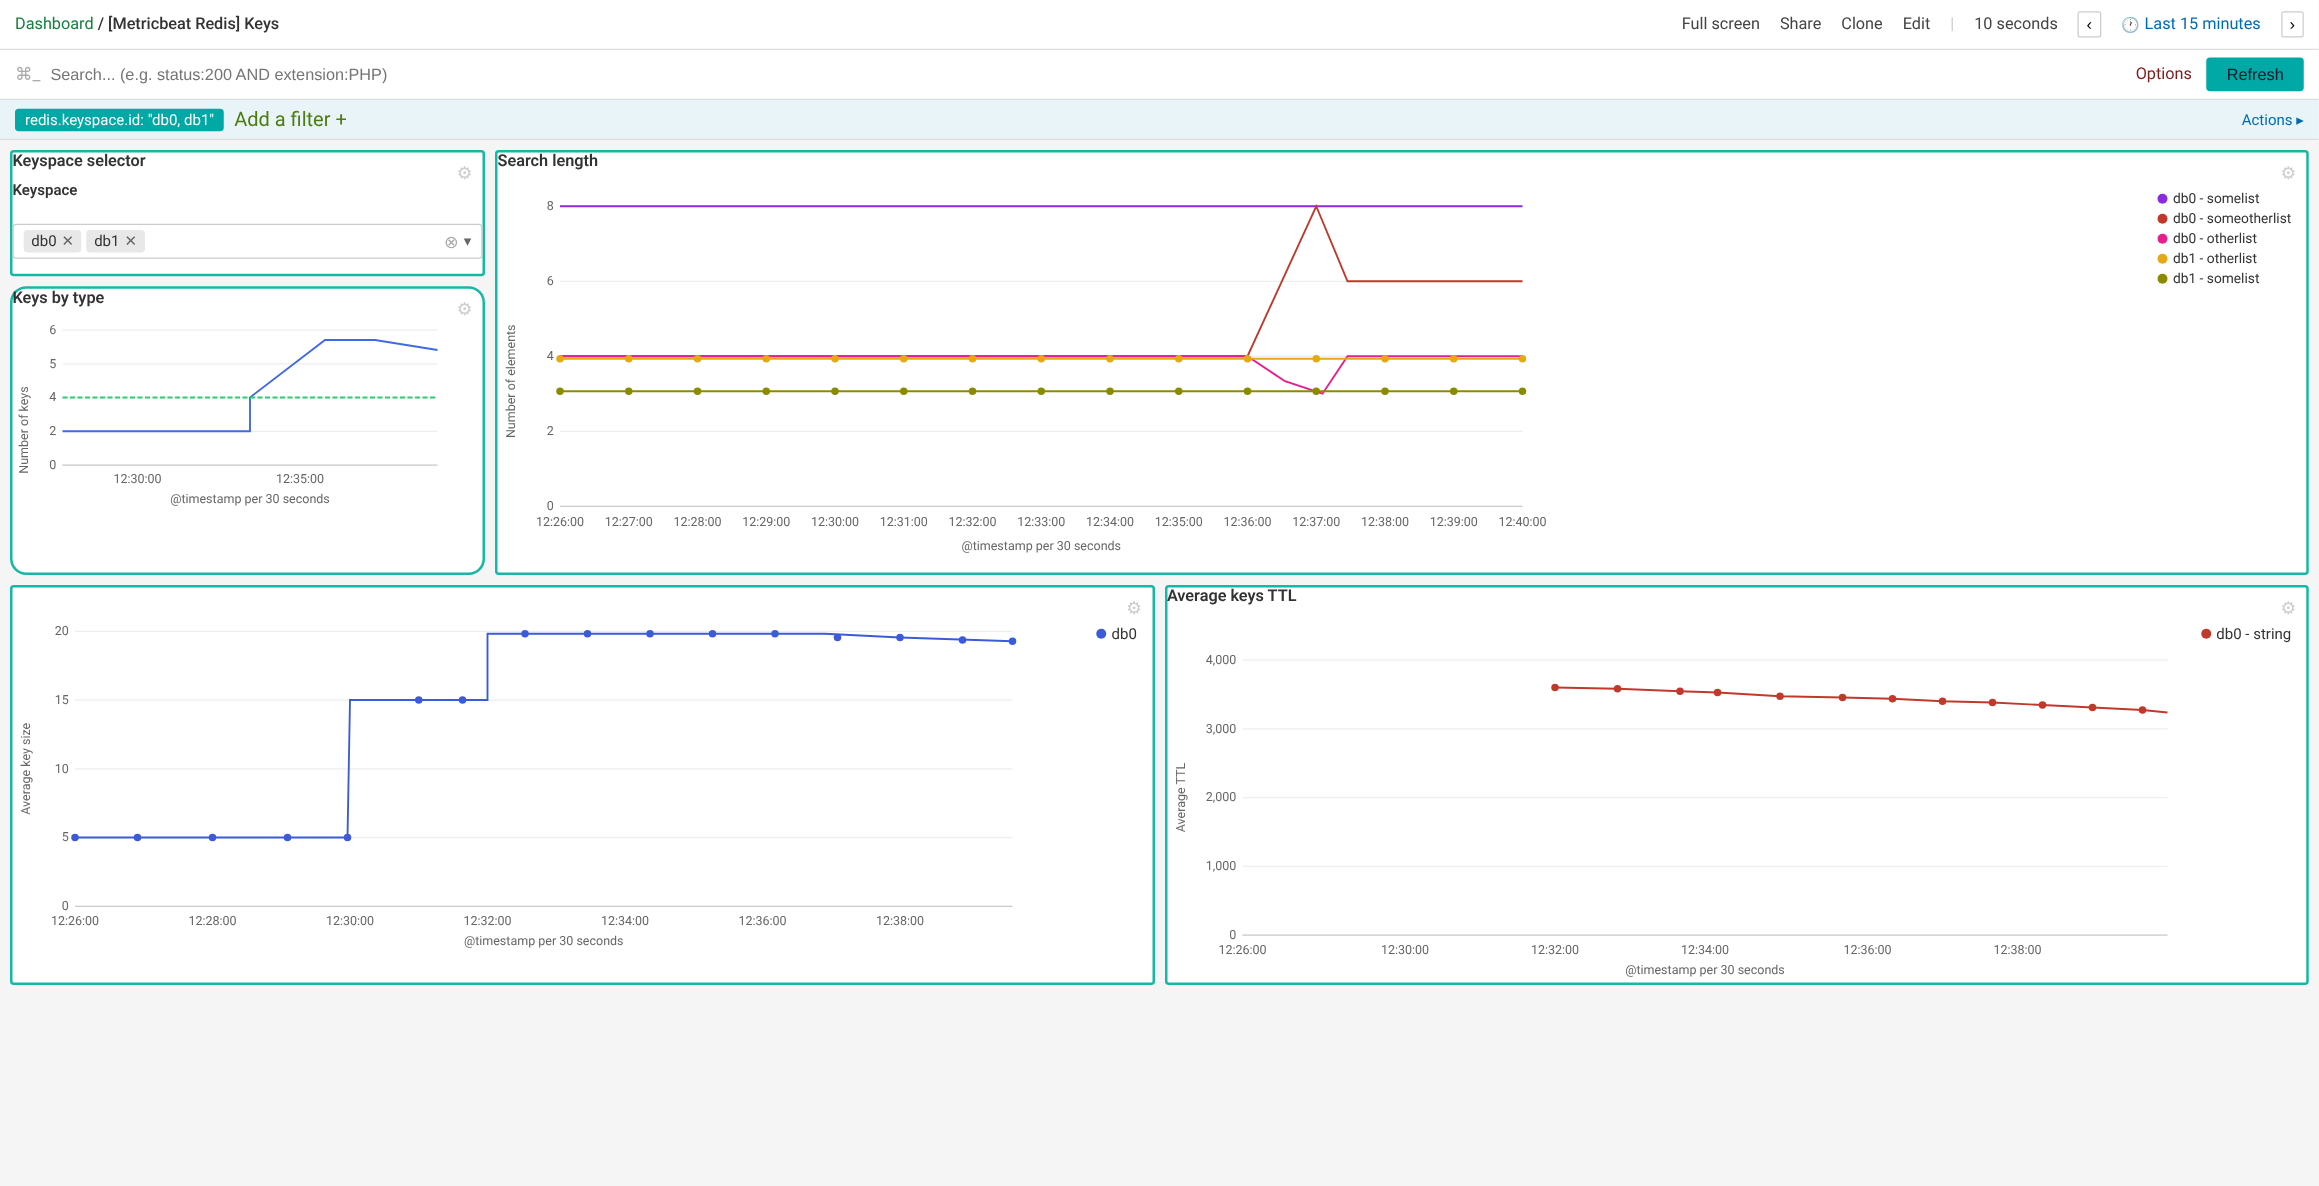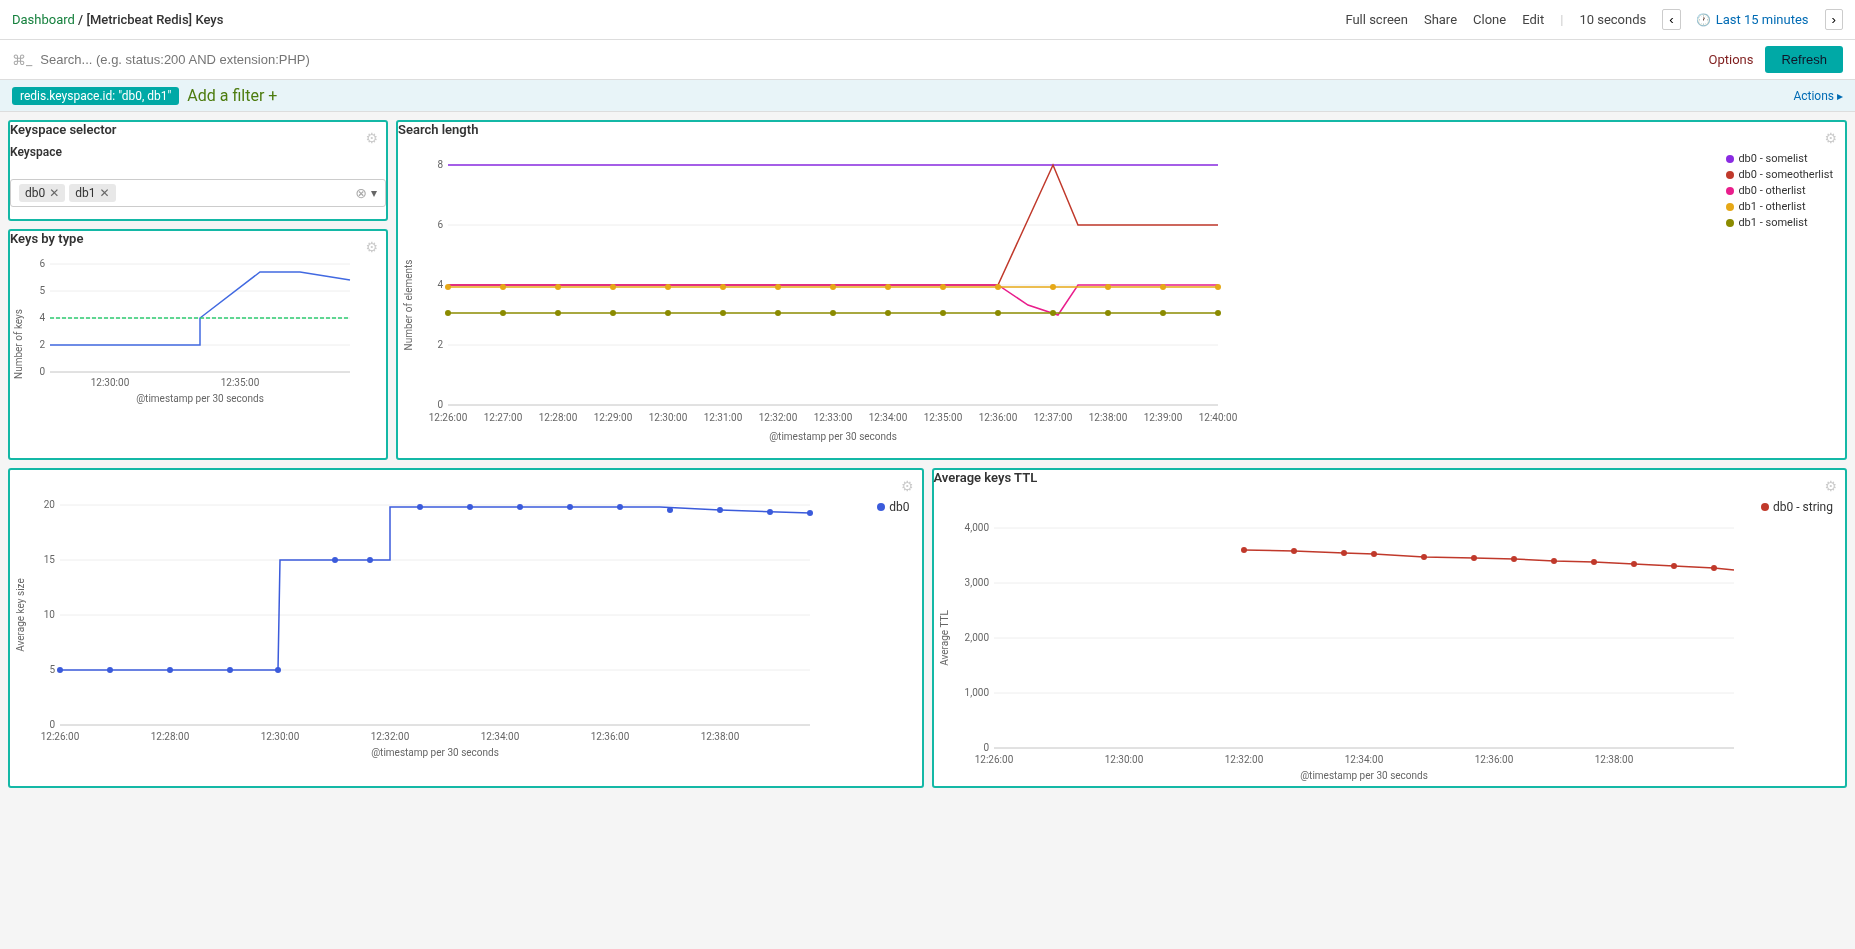--- a/index.html
+++ b/index.html
@@ -167,21 +167,21 @@
             <span class="tag-x">✕</span>
           </div>
           <div class="select-controls">
             <span class="clear-btn">⊗</span>
             <span class="dropdown-btn">▾</span>
           </div>
         </div>
         <span class="panel-gear">⚙</span>
       </div>
 
-      <div class="panel" style="flex:1;">
+      <div class="panel" style="flex:1;border-radius:13px;">
         <div class="panel-title">Keys by type</div>
         <span class="panel-gear">⚙</span>
         <div class="chart-container">
           <svg width="345" height="160">
 
             <text transform="rotate(-90,12,90)" x="12" y="90" text-anchor="middle" font-size="10">Number of keys</text>
 
             <line x1="40" y1="10" x2="340" y2="10" stroke="#eee" stroke-width="1"></line>
             <line x1="40" y1="37" x2="340" y2="37" stroke="#eee" stroke-width="1"></line>
             <line x1="40" y1="64" x2="340" y2="64" stroke="#eee" stroke-width="1"></line>

